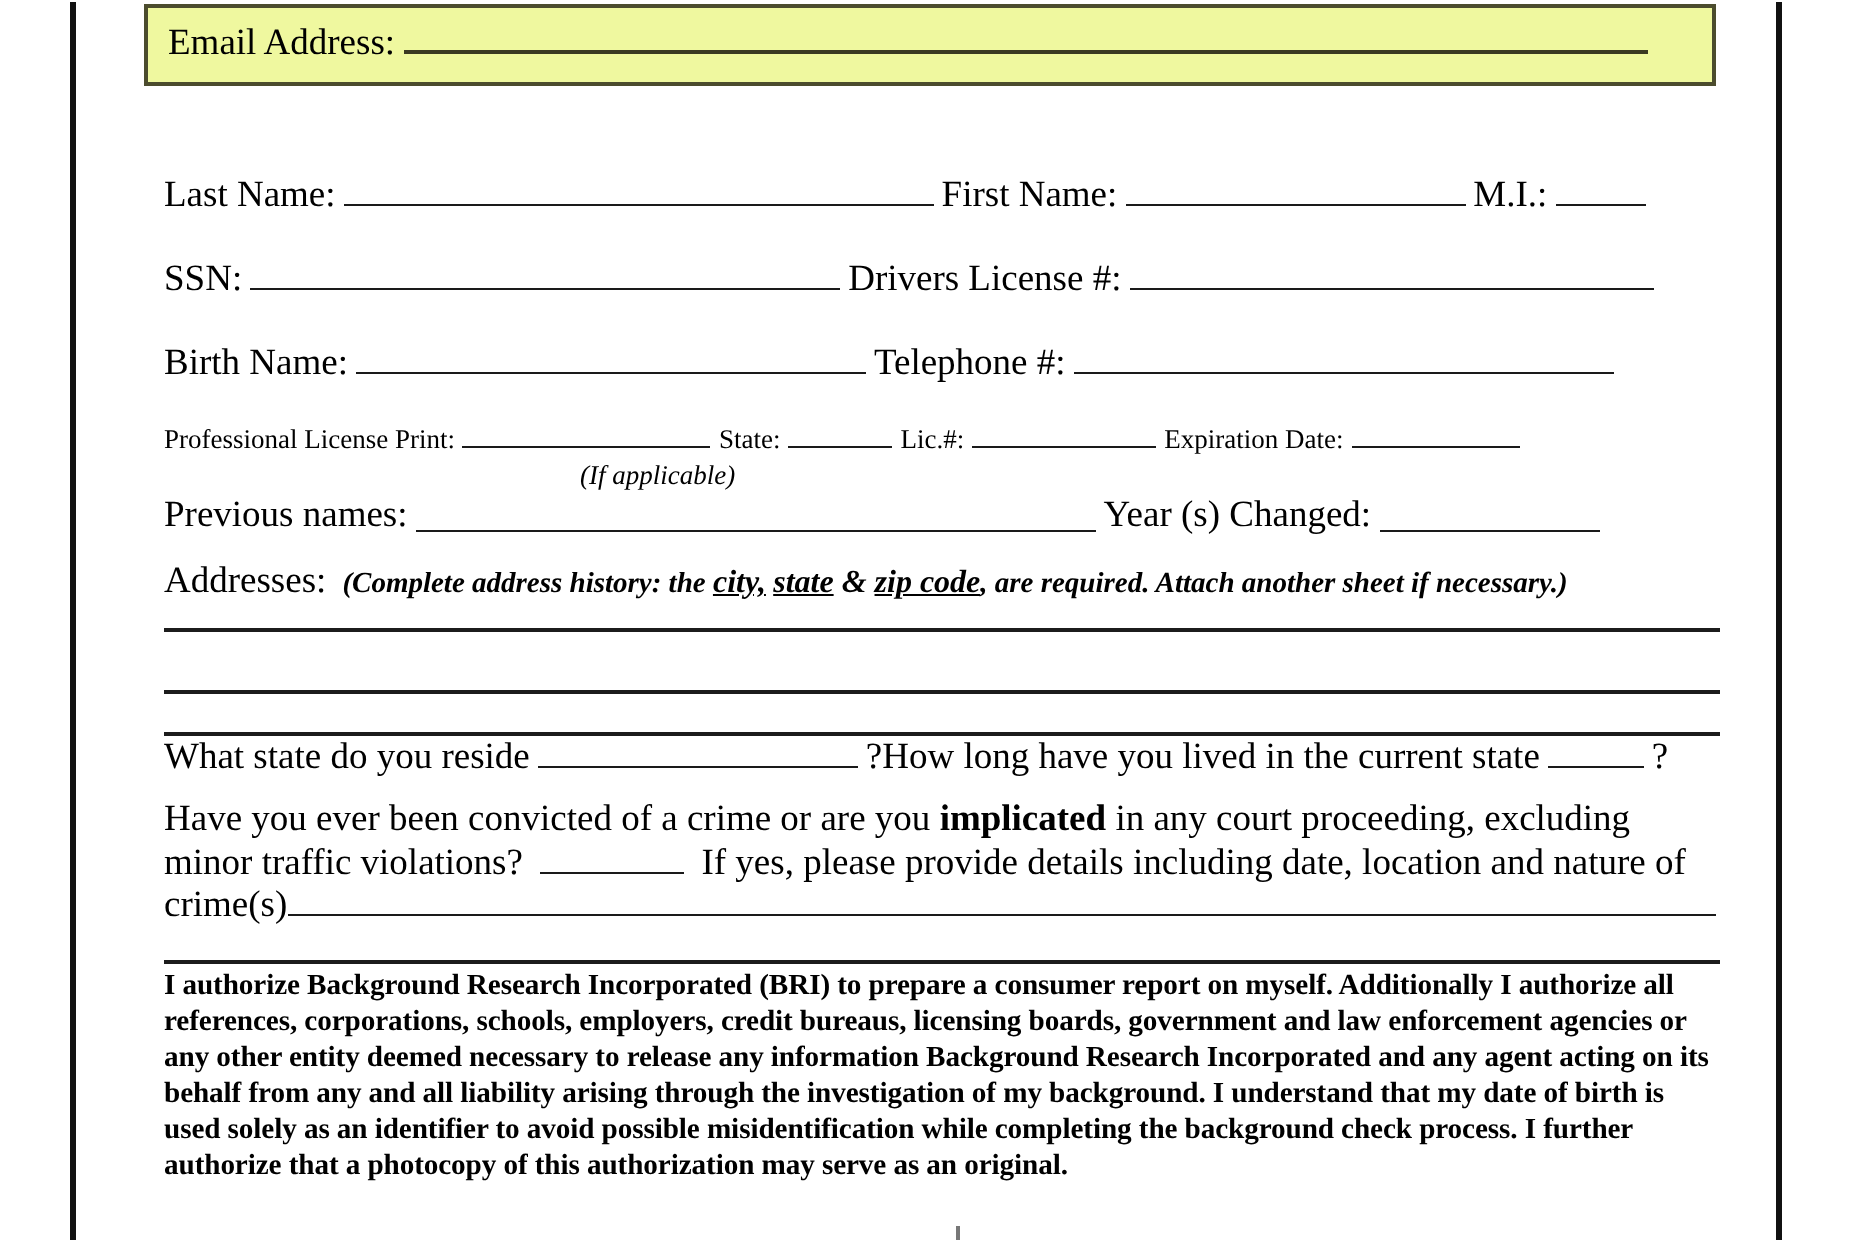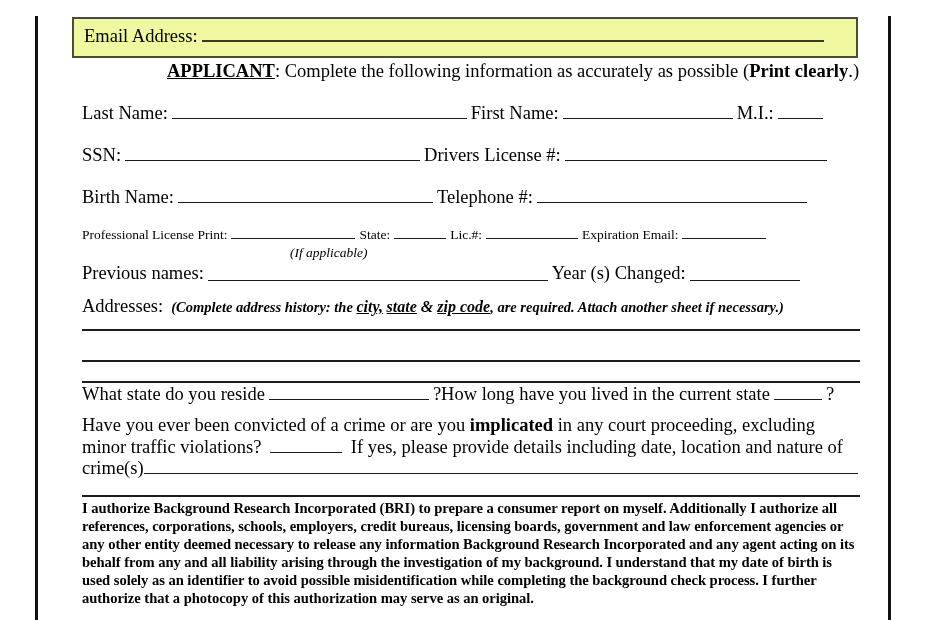--- a/index.html
+++ b/index.html
@@ -12,21 +12,21 @@
     height: 620px;
     font-family: "Liberation Serif", "DejaVu Serif", serif;
     color: #000000;
     overflow: hidden;
     position: relative;
   }
 
   
   #page {
     position: absolute;
-    left: 0; top: 16px;
+    left: 0; top: 1px;
     width: 930px; height: 576px;
     background: #ffffff;
   }
   .page-edge {
     position: absolute;
     top: 0;
     width: 3px;
     height: 620px;
     background: #111111;
   }
@@ -141,23 +141,20 @@
 
   <div id="content">
 
     <div class="email-band" style="border-color: rgb(76, 76, 46);">
       <div class="row">
         <span class="lbl">Email Address:</span>
         <span class="fill"></span>
       </div>
     </div>
 
-    <div class="ln" style="left:95px; top:45px;">
-      <span><b class="bold u">APPLICANT</b><span>:</span><span>  Complete the following information as accurately as possible (</span><b class="bold">Print clearly</b><span>.)</span></span>
-    </div>
 
     <div class="ln" style="top:87px;">
       <span>Last Name:</span>
       <span class="blank" style="width:295px;"></span>
       <span>First Name:</span>
       <span class="blank" style="width:170px;"></span>
       <span>M.I.:</span>
       <span class="blank" style="width:45px;"></span>
     </div>
 
@@ -175,21 +172,21 @@
       <span class="blank" style="width:270px;"></span>
     </div>
 
     <div class="ln small" style="top:211px;">
       <span>Professional License Print:</span>
       <span class="blank" style="width:124px;"></span>
       <span>State:</span>
       <span class="blank" style="width:52px;"></span>
       <span>Lic.#:</span>
       <span class="blank" style="width:92px;"></span>
-      <span>Expiration Email:</span>
+      <span>Expiration Date:</span>
       <span class="blank" style="width:84px;"></span>
     </div>
 
     <div class="ln small" style="left:218px; top:230px;">
       <i class="ital">(If applicable)</i>
     </div>
 
     <div class="ln" style="top:247px;align-items:center;">
       <span>Previous names:</span>
       <span class="blank" style="width:340px;"></span>

